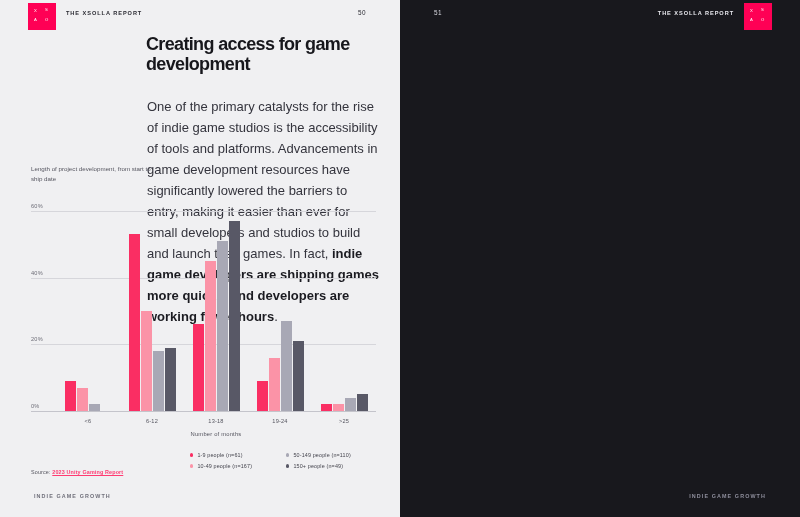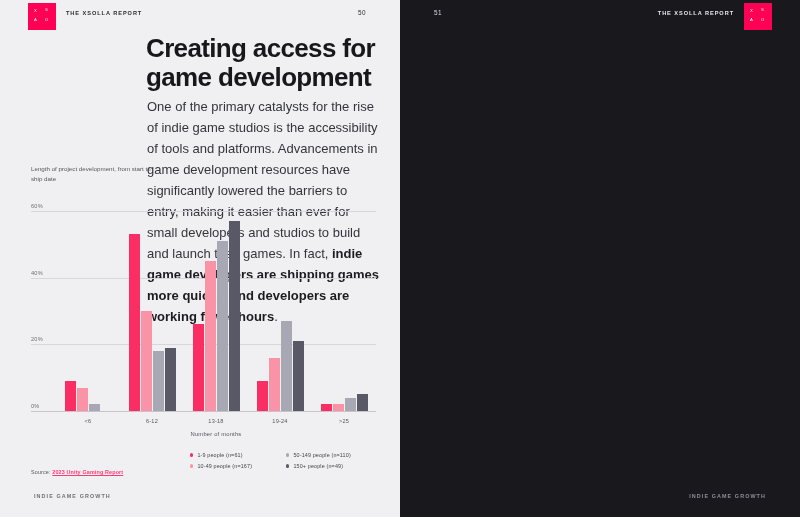--- a/index.html
+++ b/index.html
@@ -52,21 +52,21 @@
   .page-left .hdr-page  { right: 34px; color: #2a2a32; }
 
   
   .page-right .logo-mark { right: 28px; top: 3px; }
   .page-right .hdr-title { right: 66px; color: #e8e8ee; }
   .page-right .hdr-page  { left: 34px; color: #d8d8e0; }
 
   
   .l-title {
     position: absolute; left: 146px; top: 34px; width: 230px;
-    font-size: 26px; line-height: 1.13; font-weight: 700;
+    font-size: 18px; line-height: 1.13; font-weight: 700;
     letter-spacing: -0.65px; color: #17171c;
   }
   .l-intro {
     position: absolute; left: 147px; top: 96px; width: 232px;
     font-size: 13px; line-height: 1.62; color: #34343d;
   }
   .l-intro b { font-weight: 700; color: #1b1b21; }
 
   
   .chart-cap {

